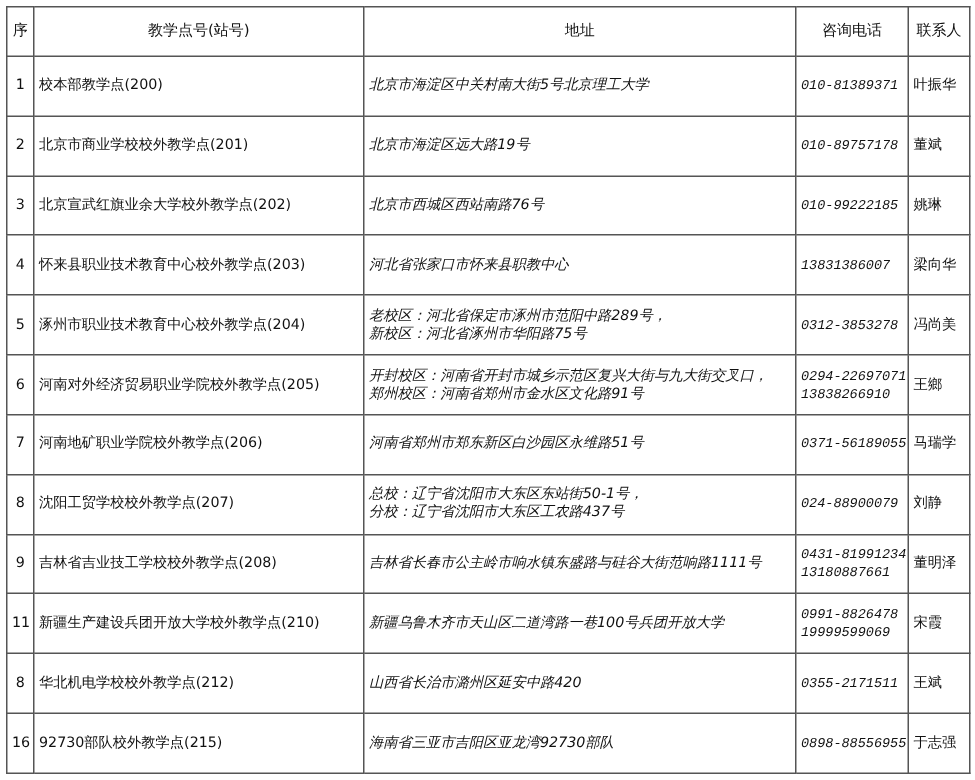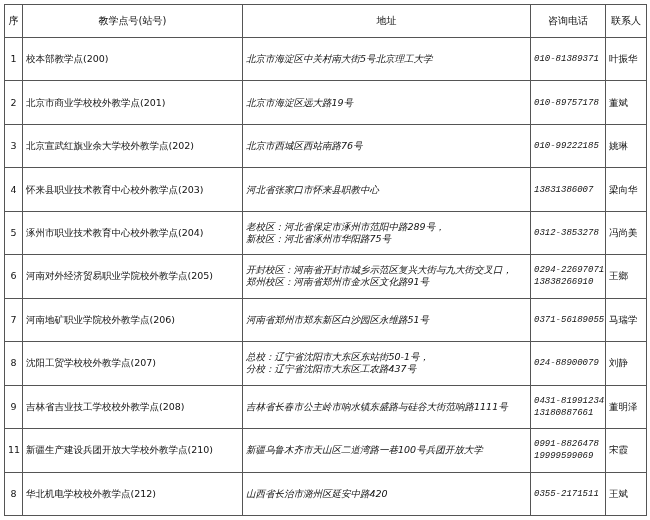--- a/index.html
+++ b/index.html
@@ -172,14 +172,25 @@
         <td class="seq">8</td>
         <td class="name">华北机电学校校外教学点(212)</td>
         <td class="addr">
           <span class="line">山西省长治市潞州区延安中路420</span>
         </td>
         <td class="phone">
           <span class="line">0355-2171511</span>
         </td>
         <td class="contact">王斌</td>
       </tr>
+      <tr class="row">
+        <td class="seq">16</td>
+        <td class="name">92730部队校外教学点(215)</td>
+        <td class="addr">
+          <span class="line">海南省三亚市吉阳区亚龙湾92730部队</span>
+        </td>
+        <td class="phone">
+          <span class="line">0898-88556955</span>
+        </td>
+        <td class="contact">于志强</td>
+      </tr>
     </tbody>
 </table>
 
 </body></html>

